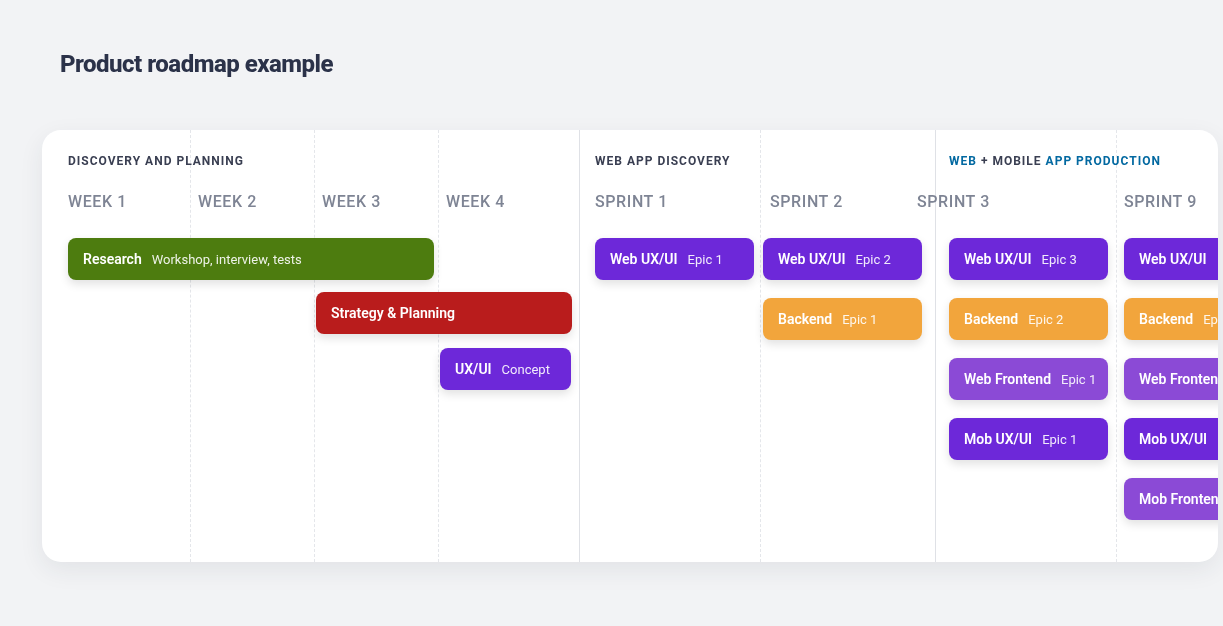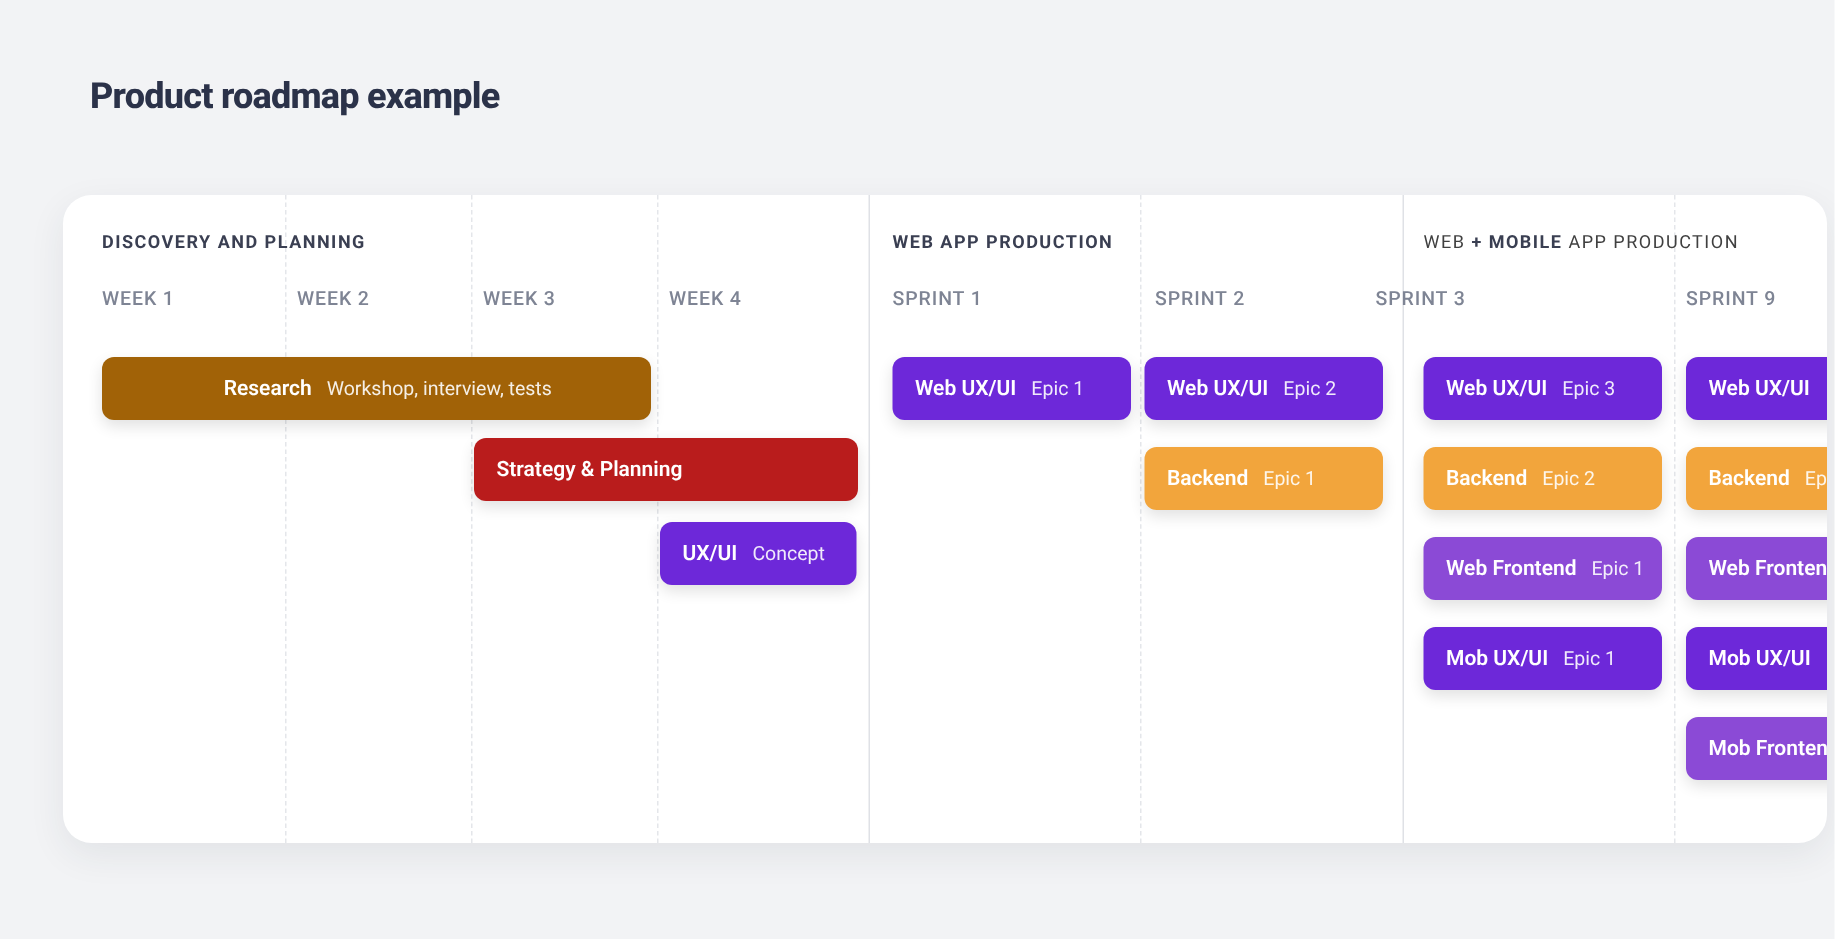--- a/index.html
+++ b/index.html
@@ -49,46 +49,46 @@
   }
   .section-header {
     position: absolute;
     top: 24px;
     font-size: 12px;
     font-weight: 700;
     letter-spacing: 1px;
     color: #3a3f52;
     white-space: nowrap;
   }
-  .section-header .muted { color: #404040; font-weight: 400; }
+  .section-header .muted { color: #0369a1; font-weight: 700; }
   .col-header {
     position: absolute;
     top: 62px;
-    font-size: 13px;
+    font-size: 16px;
     font-weight: 500;
     letter-spacing: 0.6px;
     color: #7e8494;
     white-space: nowrap;
   }
   
   .card {
     position: absolute;
     height: 42px;
     border-radius: 8px;
     display: flex;
     align-items: center;
     padding-left: 15px;
     color: #fff;
     box-shadow: 0 4px 10px rgba(0,0,0,0.12);
     white-space: nowrap;
     overflow: hidden;
   }
   .card .title { font-size: 14px; font-weight: 600; }
   .card .sub   { font-size: 13px; font-weight: 400; margin-left: 10px; opacity: 0.9; }
-  .card.red    { background: #a16207; justify-content: center; }
+  .card.red    { background: #4d7c0f; }
   .card.blue   { background: #b91c1c; }
   .card.green  { background: #6d28d9; }
   .card.orange { background: #f2a53c; }
   .card.purple { background: #8b4ad6; }
 </style>
 </head>
 <body>
 
 <h1 class="page-title">Product roadmap example</h1>
 
@@ -100,21 +100,21 @@
 
   <div class="section-line" style="left:537px"></div>
   <div class="col-line" style="left:718px"></div>
   <div class="section-line" style="left:893px"></div>
   <div class="col-line" style="left:1074px"></div>
 
   <div class="section-header" style="left:26px">
     <span>DISCOVERY AND PLANNING</span>
   </div>
   <div class="section-header" style="left:553px">
-    <span>WEB APP PRODUCTION</span>
+    <span>WEB APP DISCOVERY</span>
   </div>
   <div class="section-header" style="left:907px">
     <span class="muted">WEB </span><span>+ MOBILE</span><span class="muted"> APP PRODUCTION</span>
   </div>
 
   <div class="col-header" style="left:26px">WEEK 1</div>
   <div class="col-header" style="left:156px">WEEK 2</div>
   <div class="col-header" style="left:280px">WEEK 3</div>
   <div class="col-header" style="left:404px">WEEK 4</div>
   <div class="col-header" style="left:553px">SPRINT 1</div>

